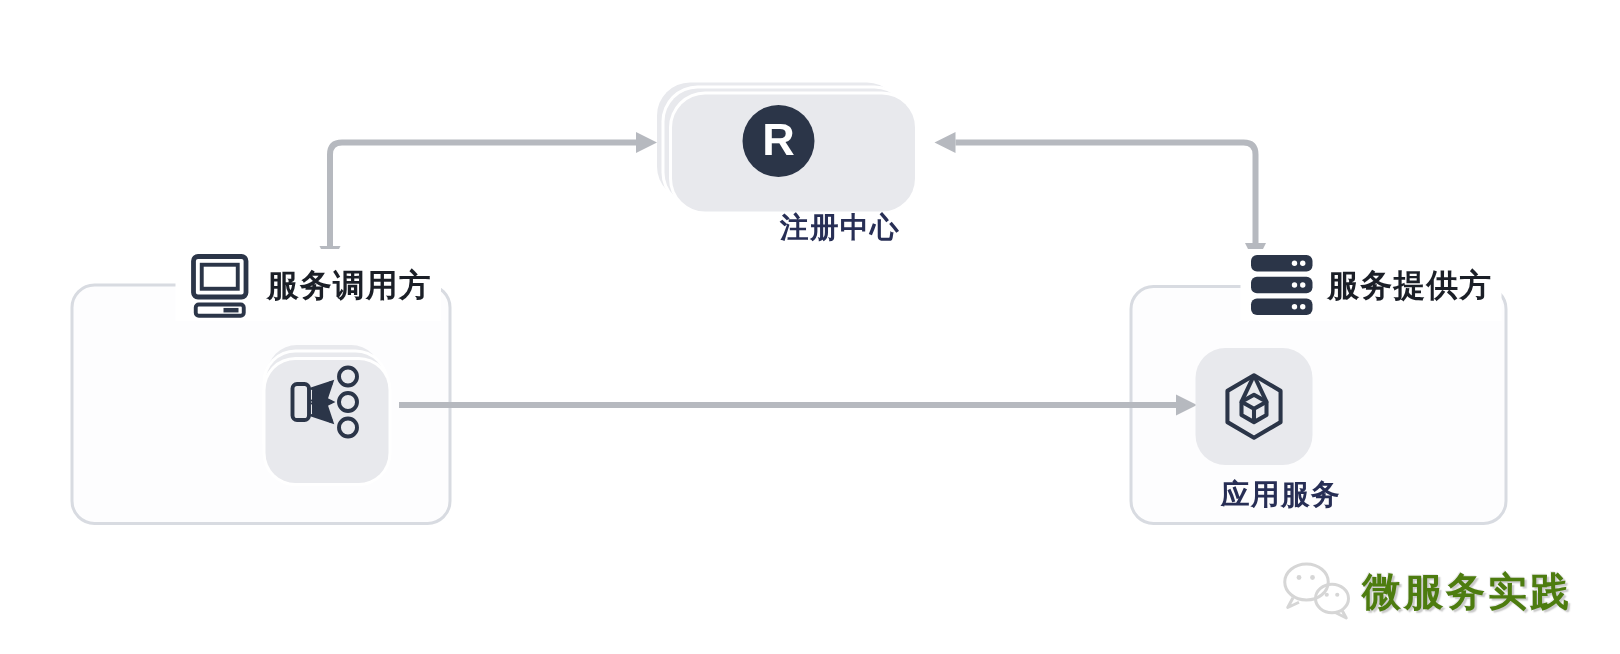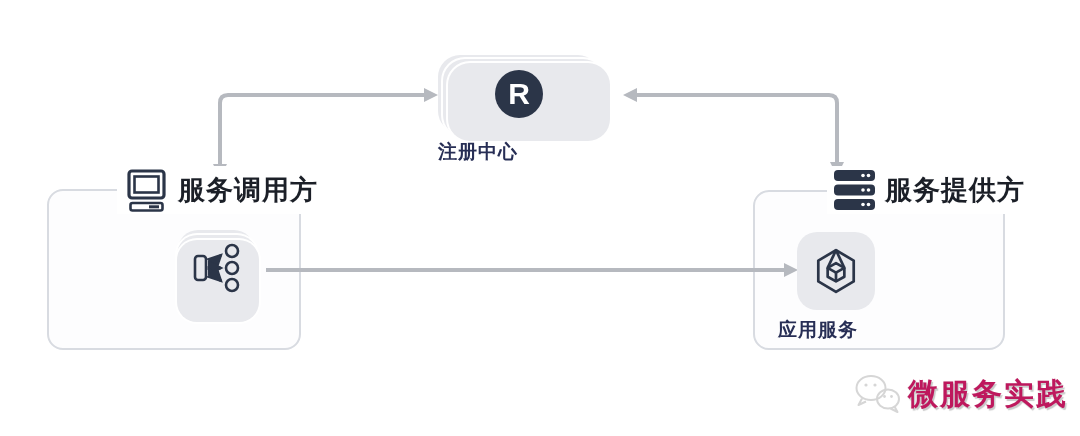--- a/index.html
+++ b/index.html
@@ -21,21 +21,21 @@
   .left-box  { left:47px;  top:189px; width:254px; height:161px; }
   .right-box { left:753px; top:190px; width:252px; height:160px; }
 
   
   .header {
     position:absolute; z-index:4; display:flex; align-items:center; gap:9px;
     background:#ffffff; padding:0 6px; height:48px;
   }
   .left-header  { left:117px; top:166px; }
   .right-header { left:827px; top:166px;justify-content:space-between; }
-  .header-label { font-size:27px; font-weight:700; color:#1b1f27; letter-spacing:1px; white-space:nowrap; }
+  .header-label { font-size:21px; font-weight:700; color:#1b1f27; letter-spacing:1px; white-space:nowrap; }
 
   
   .card {
     position:absolute; z-index:3; background:#e8e9ed;
     display:flex; align-items:center; justify-content:center;
   }
   .registry-card { left:438px; top:55px; width:162px; height:78px; border-radius:22px; }
   .lb-card  { left:178px; top:230px; width:76px; height:76px; border-radius:20px; }
   .app-card { left:797px; top:232px; width:78px; height:78px; border-radius:20px; }
 
@@ -51,35 +51,35 @@
 
   
   .r-circle {
     width:48px; height:48px; border-radius:50%; background:#2b3548;
     display:flex; align-items:center; justify-content:center;
   }
   .r-circle span { color:#ffffff; font-size:30px; font-weight:700; line-height:1; }
 
   
   .label {
-    position:absolute; z-index:3; text-align:left;
+    position:absolute; z-index:3; text-align:right;
     font-size:19px; font-weight:700; color:#272e55; letter-spacing:1px; white-space:nowrap;
   }
   .registry-label { left:438px; top:139px; width:162px; }
   .lb-label  { left:158px; top:314px; width:116px; }
   .app-label { left:778px; top:317px; width:116px; }
 
   
   .watermark {
     position:absolute; z-index:1; left:852px; top:372px;
     display:flex; align-items:center; gap:6px;
   }
   .watermark-text {
-    font-size:30px; font-weight:700; letter-spacing:2px; white-space:nowrap;
-    color:#be185d;
+    font-size:26px; font-weight:700; letter-spacing:2px; white-space:nowrap;
+    color:#4d7c0f;
     text-shadow:1.5px 1.5px 1px #c9c9c9, -0.5px -0.5px 0 #e9e9e9;
   }
   .icon-holder { display:inline-flex; }
 </style>
 </head>
 <body>
 
 <div class="canvas">
 
   <div class="box left-box"></div>

